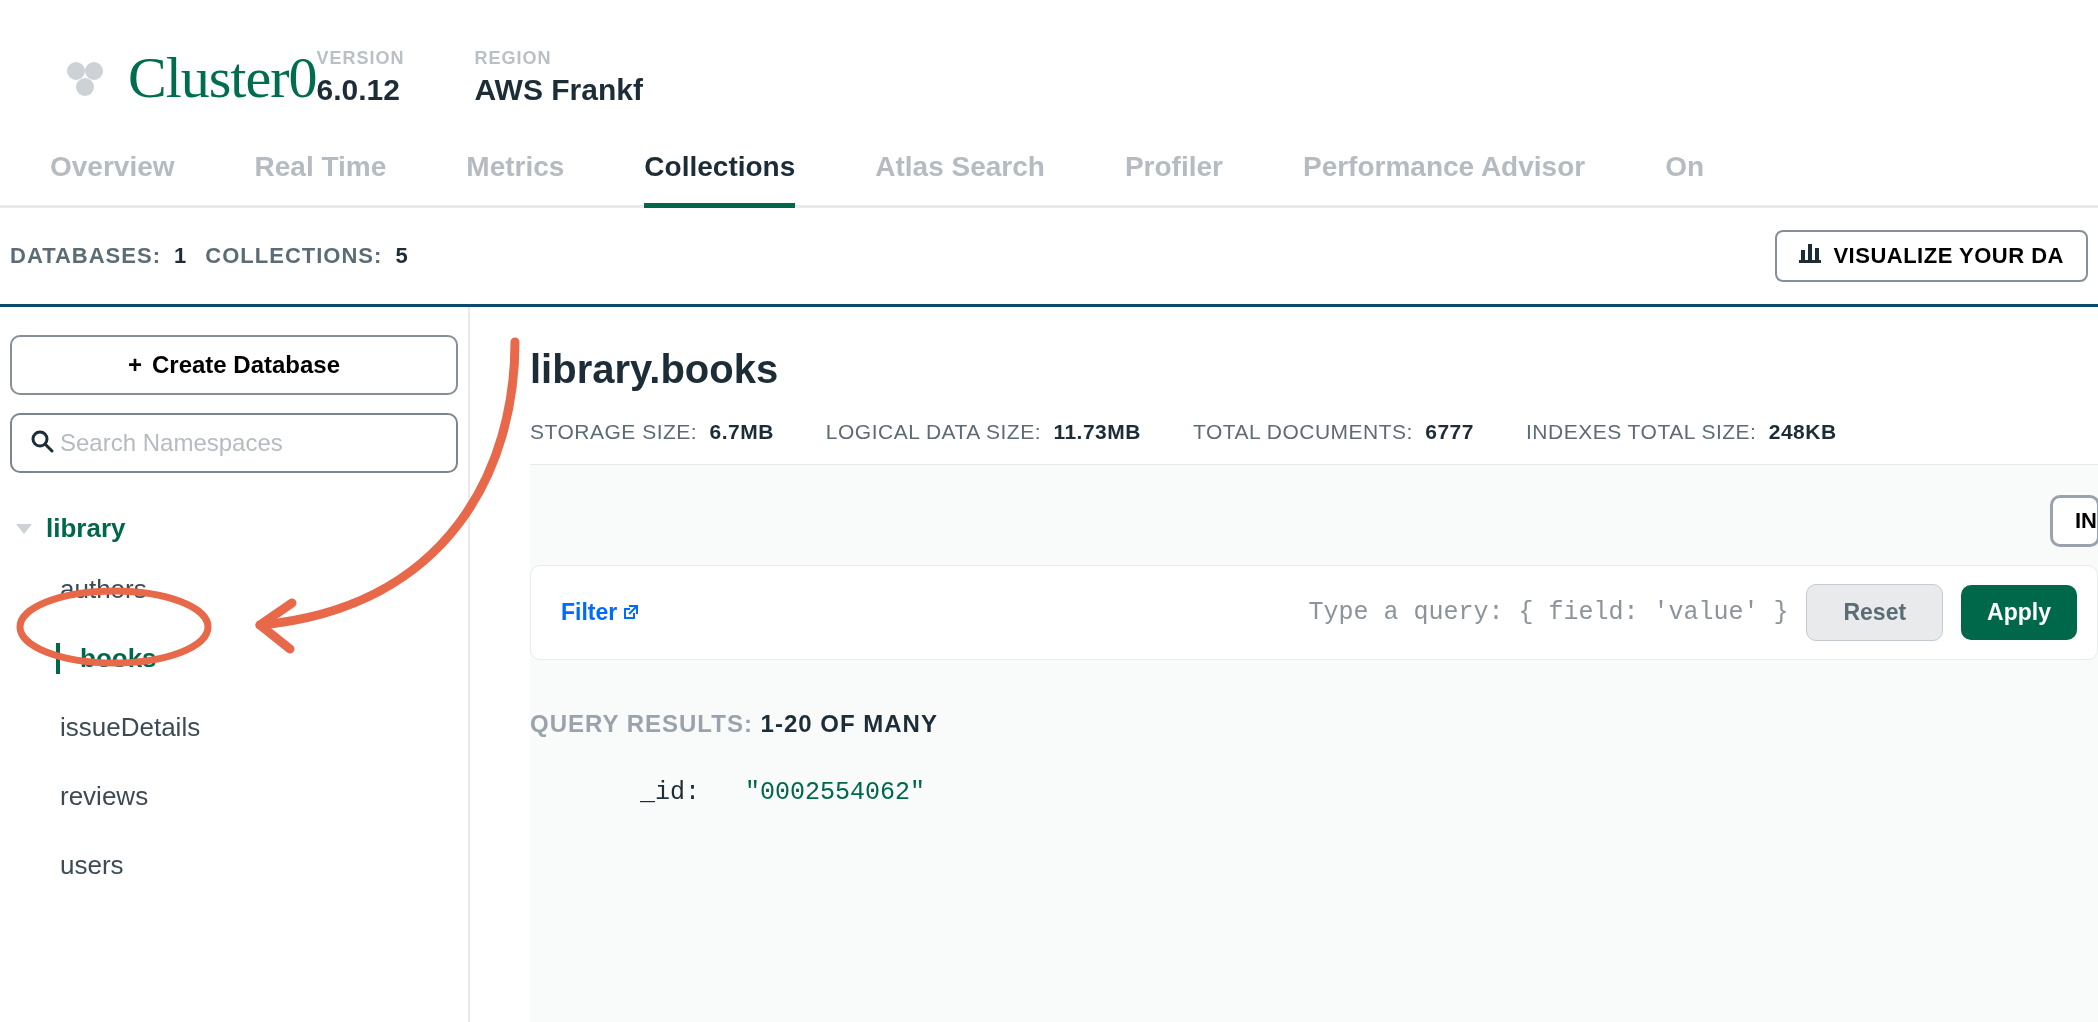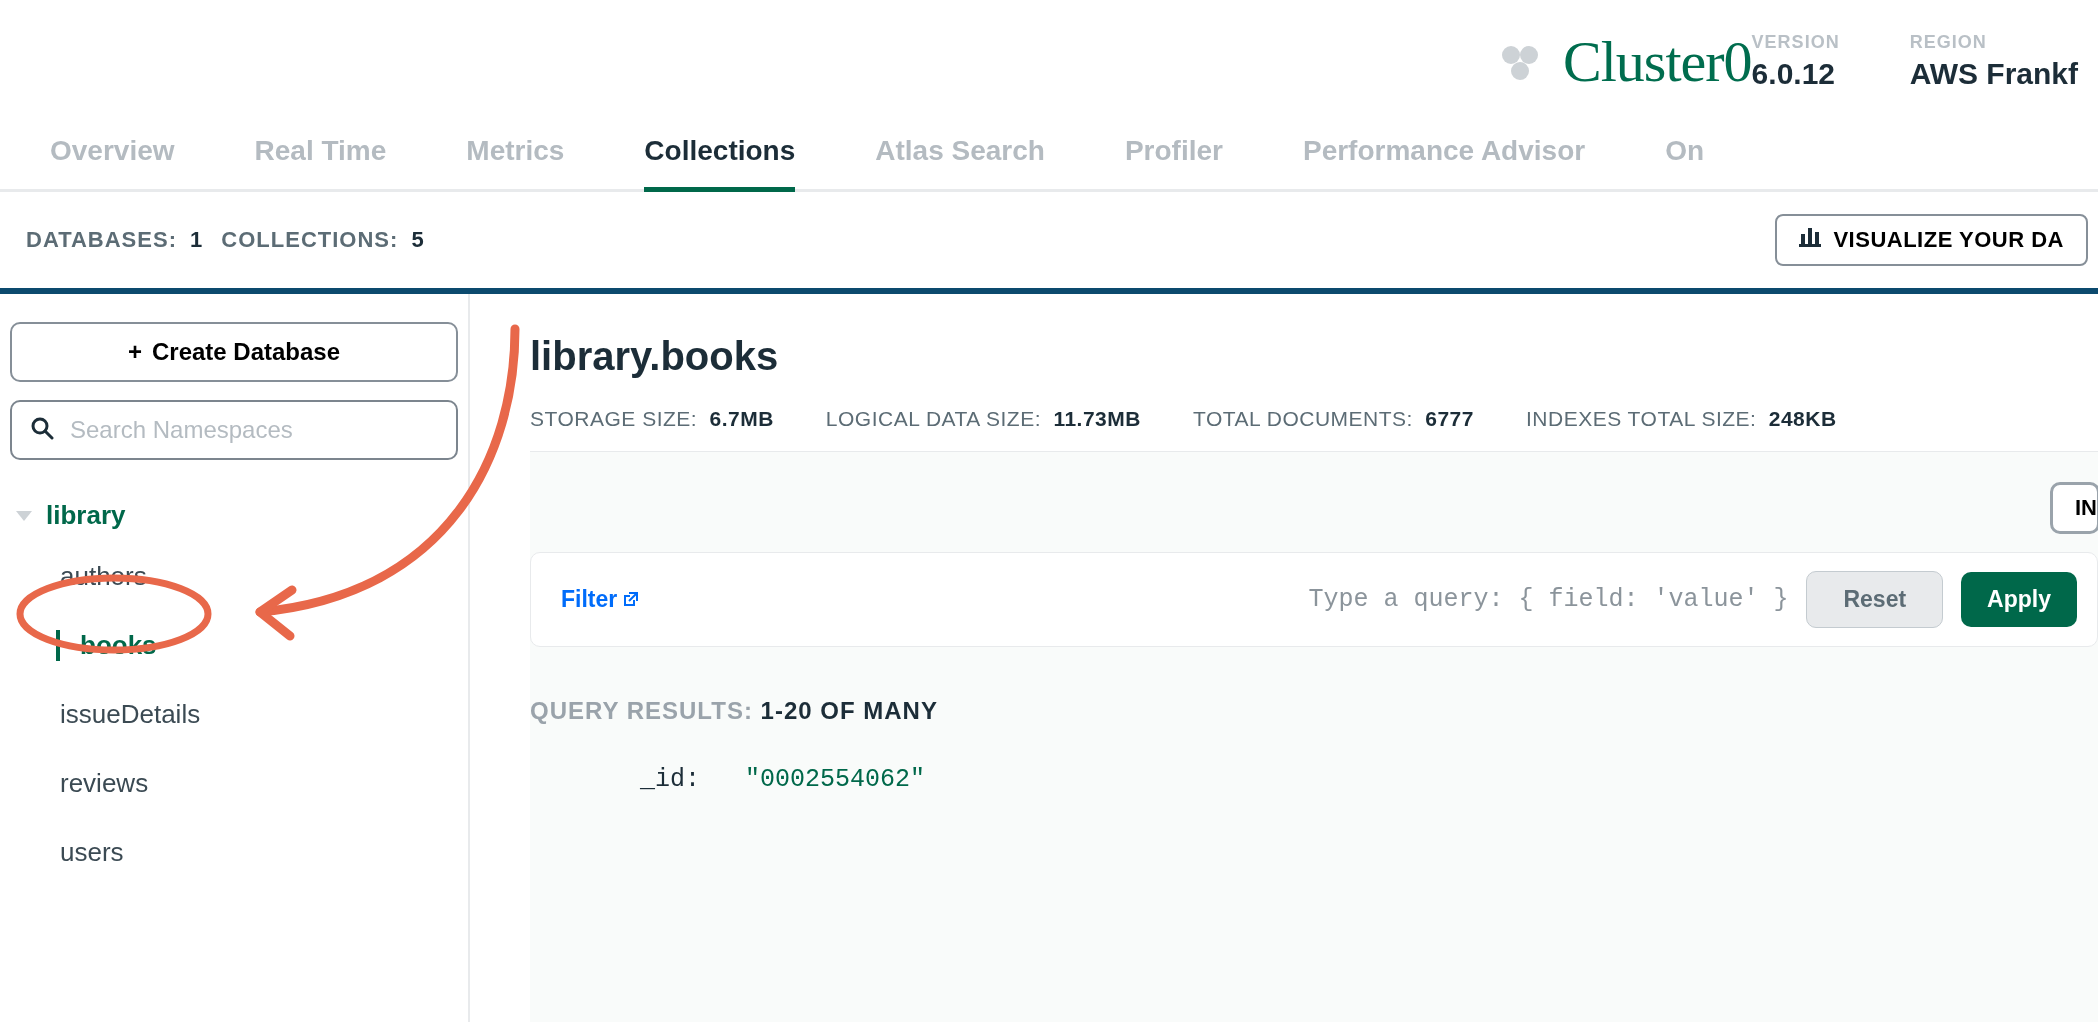--- a/index.html
+++ b/index.html
@@ -9,22 +9,23 @@
     color: #1C2D38;
     width: 2098px;
     height: 1022px;
     overflow: hidden;
   }
 
   
   .header {
     display: flex;
     align-items: center;
-    justify-content: flex-end;
-    padding: 28px 10px 10px 20px;
+    justify-content: flex-start;
+    padding: 44px 10px 10px 20px;
+    margin-left: 42px;
   }
   .header-left {
     display: flex;
     align-items: center;
     gap: 20px;
   }
   .cluster-icon svg { display: block; }
   .cluster-title {
     font-family: Georgia, "Times New Roman", serif;
     font-size: 58px;
@@ -70,22 +71,22 @@
     color: #1C2D38;
     border-bottom: 5px solid #00684A;
     margin-bottom: -3px;
   }
 
   
   .stats-bar {
     display: flex;
     align-items: center;
     justify-content: space-between;
-    padding: 22px 10px 22px 26px;
-    border-bottom: 6px solid #0c4a6e;
+    padding: 22px 10px 22px 10px;
+    border-bottom: 3px solid #0c4a6e;
   }
   .stats-left {
     display: flex;
     gap: 18px;
     font-size: 22px;
     font-weight: 700;
     letter-spacing: 1px;
   }
   .stats-left .stat-label { color: #5C6C75; }
   .stats-left .stat-value { color: #1C2D38; margin-left: 6px; }
@@ -131,21 +132,21 @@
     gap: 10px;
     cursor: pointer;
   }
   .search-wrap {
     margin-top: 18px;
     border: 2px solid #7C858E;
     border-radius: 10px;
     display: flex;
     align-items: flex-end;
     padding: 14px 18px;
-    gap: 16px;
+    gap: 6px;
   }
   .search-wrap input {
     border: none;
     outline: none;
     font-size: 24px;
     color: #1C2D38;
     flex: 1;
     background: transparent;
   }
   .search-wrap input::placeholder { color: #B4BBC1; }

